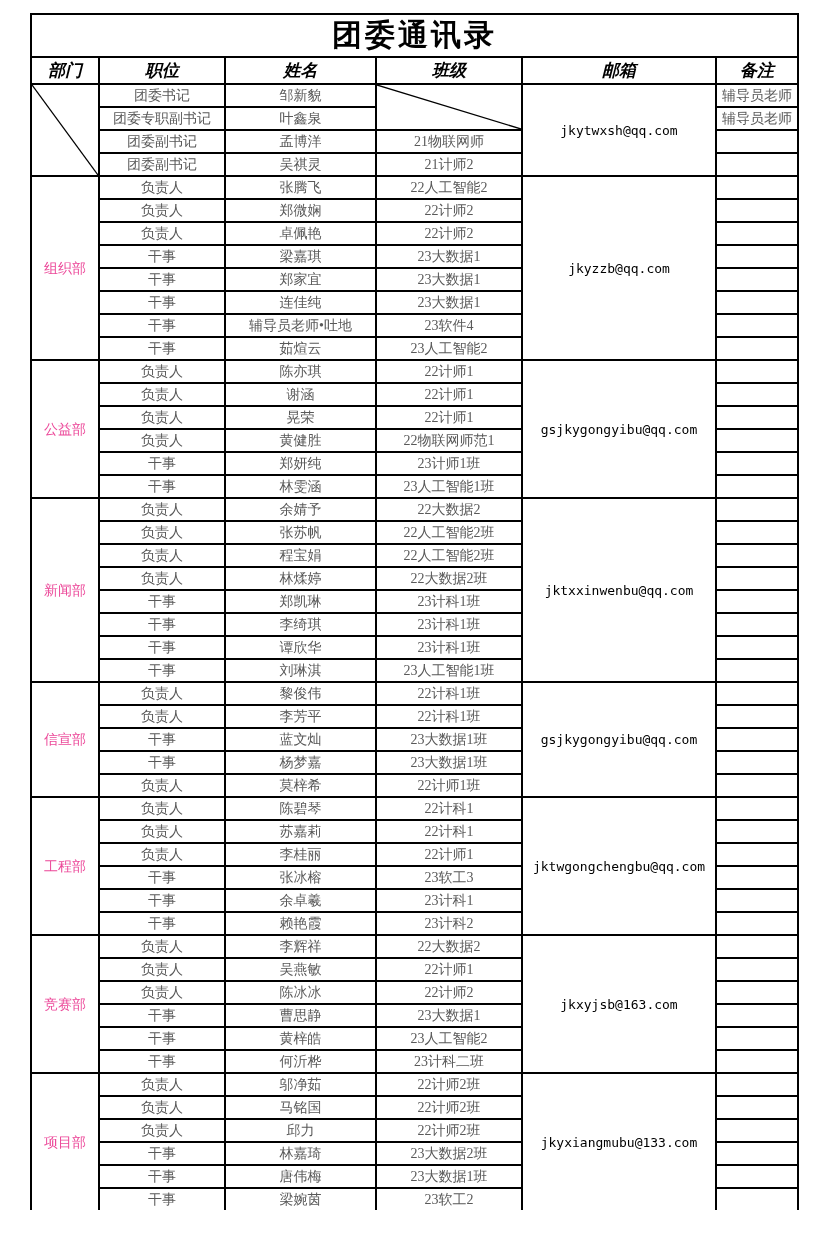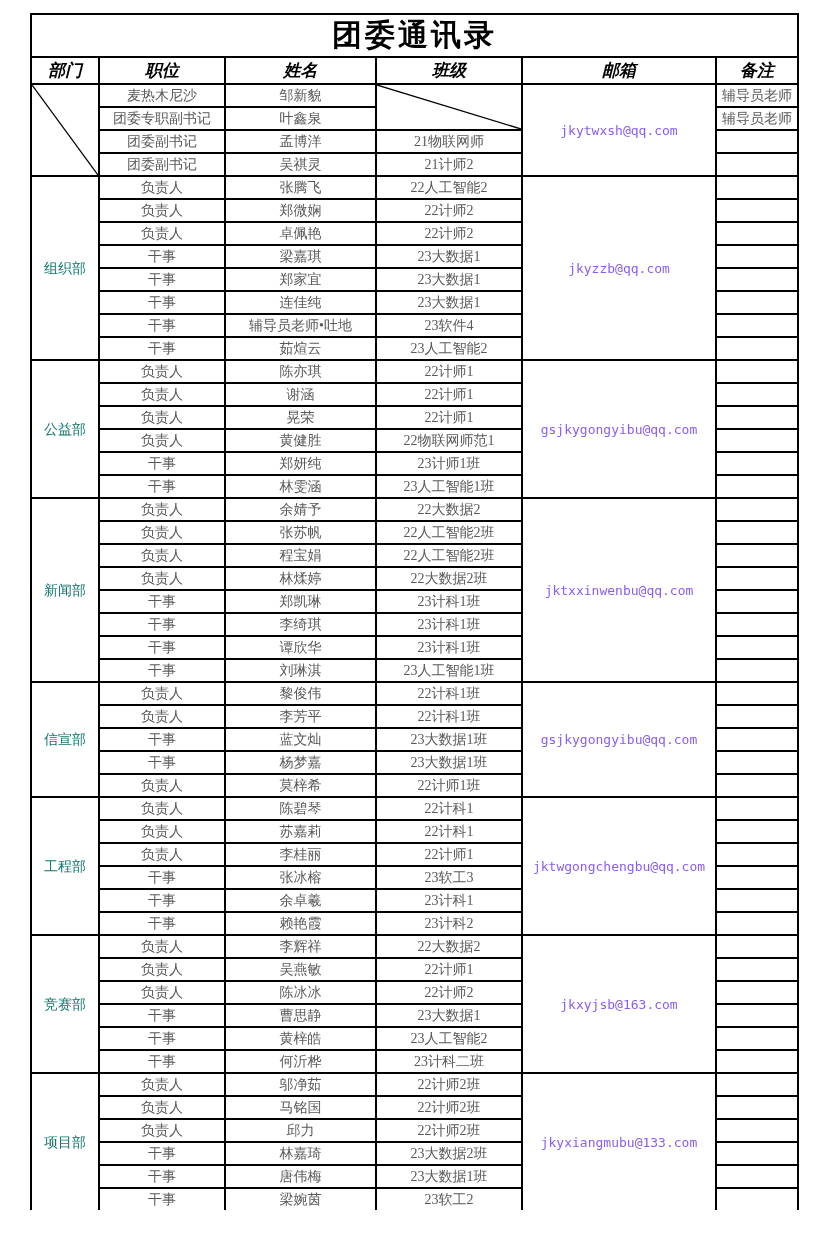--- a/index.html
+++ b/index.html
@@ -6,22 +6,22 @@
   .page{position:relative;width:827px;height:1210px;background:#ffffff;overflow:hidden;}
   table.directory{
     position:absolute;left:30px;top:13px;width:767px;
     border-collapse:collapse;table-layout:fixed;
     font-family:"Liberation Serif","DejaVu Serif",serif;
   }
   td,th{border:2px solid #000;text-align:center;vertical-align:middle;padding:0;overflow:hidden;}
   td.title-cell{height:40px;font-size:30px;font-weight:bold;color:#000;letter-spacing:3px;}
   tr.header-row th{height:25px;font-size:17px;font-weight:bold;color:#000;font-style:italic;}
   tbody td{height:21px;line-height:21px;font-size:14px;color:#595959;white-space:nowrap;}
-  td.cell-email{font-family:"DejaVu Sans Mono","Liberation Mono",monospace;font-size:13px;color:#8b5cf6;}
-  td.cell-dept{font-size:14px;color:#0f766e;}
+  td.cell-email{font-family:"DejaVu Sans Mono","Liberation Mono",monospace;font-size:13px;color:#000000;}
+  td.cell-dept{font-size:14px;color:#ec4899;}
   td.diag{position:relative;}
   td.diag svg{position:absolute;left:0;top:0;width:100%;height:100%;display:block;}
 </style>
 </head>
 <body>
 
 <div class="page">
   <table class="directory">
     <colgroup>
       <col style="width:68px">
@@ -44,21 +44,21 @@
         <th>备注</th>
       </tr>
     </thead>
     <tbody>
         <tr>
           <td class="cell-dept diag" rowspan="4">
             <svg viewBox="0 0 100 100" preserveAspectRatio="none">
               <line x1="0" y1="0" x2="100" y2="100" stroke="#000" stroke-width="1.3" vector-effect="non-scaling-stroke"></line>
             </svg>
           </td>
-          <td class="cell-pos">麦热木尼沙</td>
+          <td class="cell-pos">团委书记</td>
           <td class="cell-name">邹新貌</td>
           <td class="cell-class diag" rowspan="2">
             <svg viewBox="0 0 100 100" preserveAspectRatio="none">
               <line x1="0" y1="0" x2="100" y2="100" stroke="#000" stroke-width="1.3" vector-effect="non-scaling-stroke"></line>
             </svg>
           </td>
           <td class="cell-email" rowspan="4">jkytwxsh@qq.com</td>
           <td class="cell-remark">辅导员老师</td>
         </tr>
         <tr>

